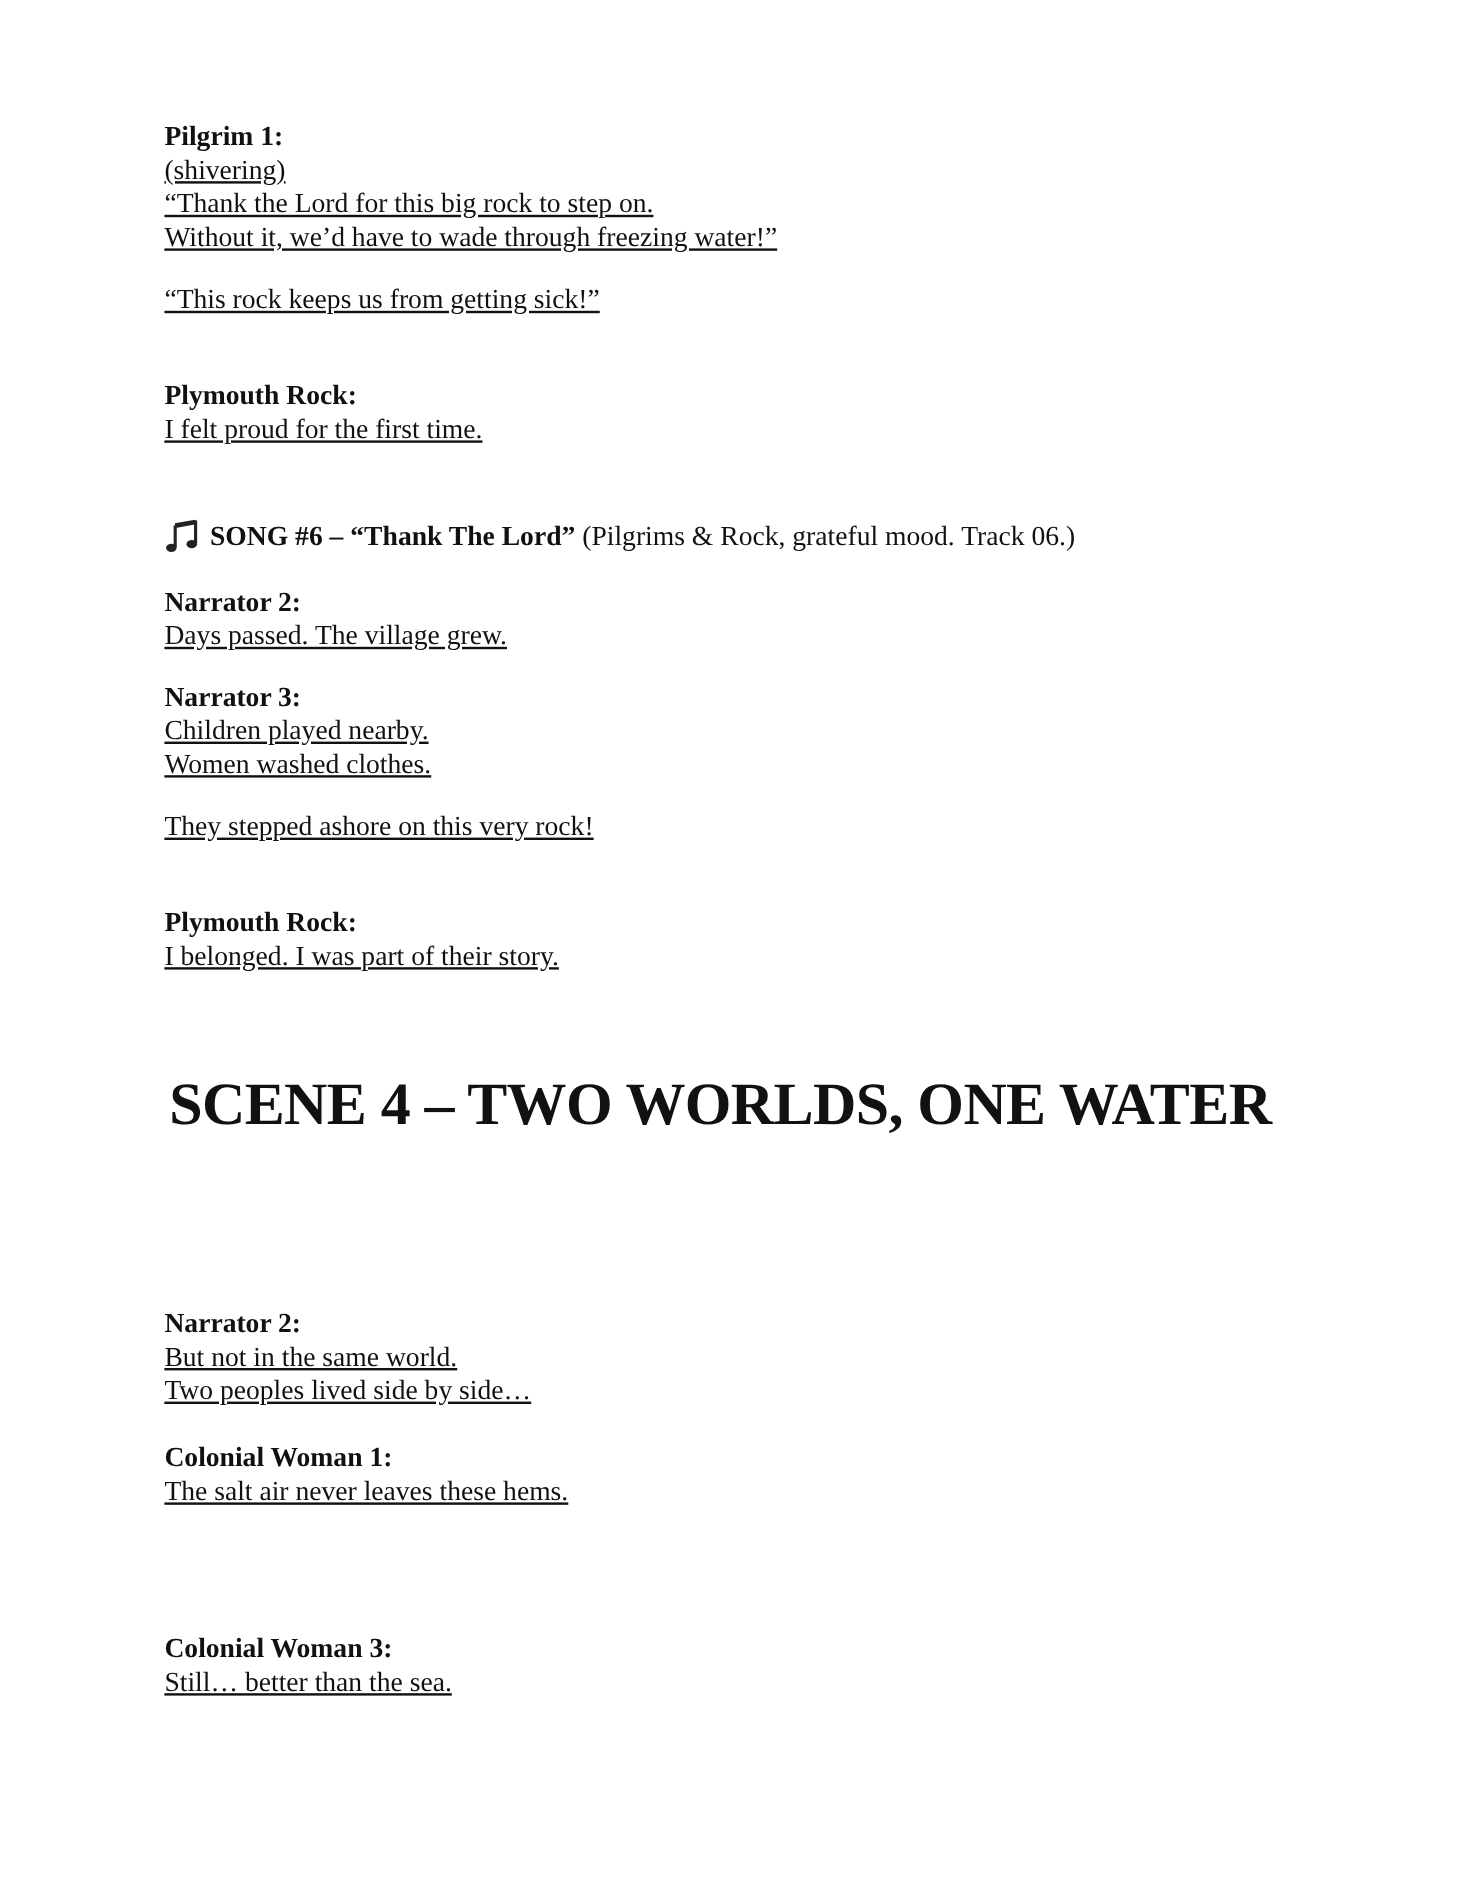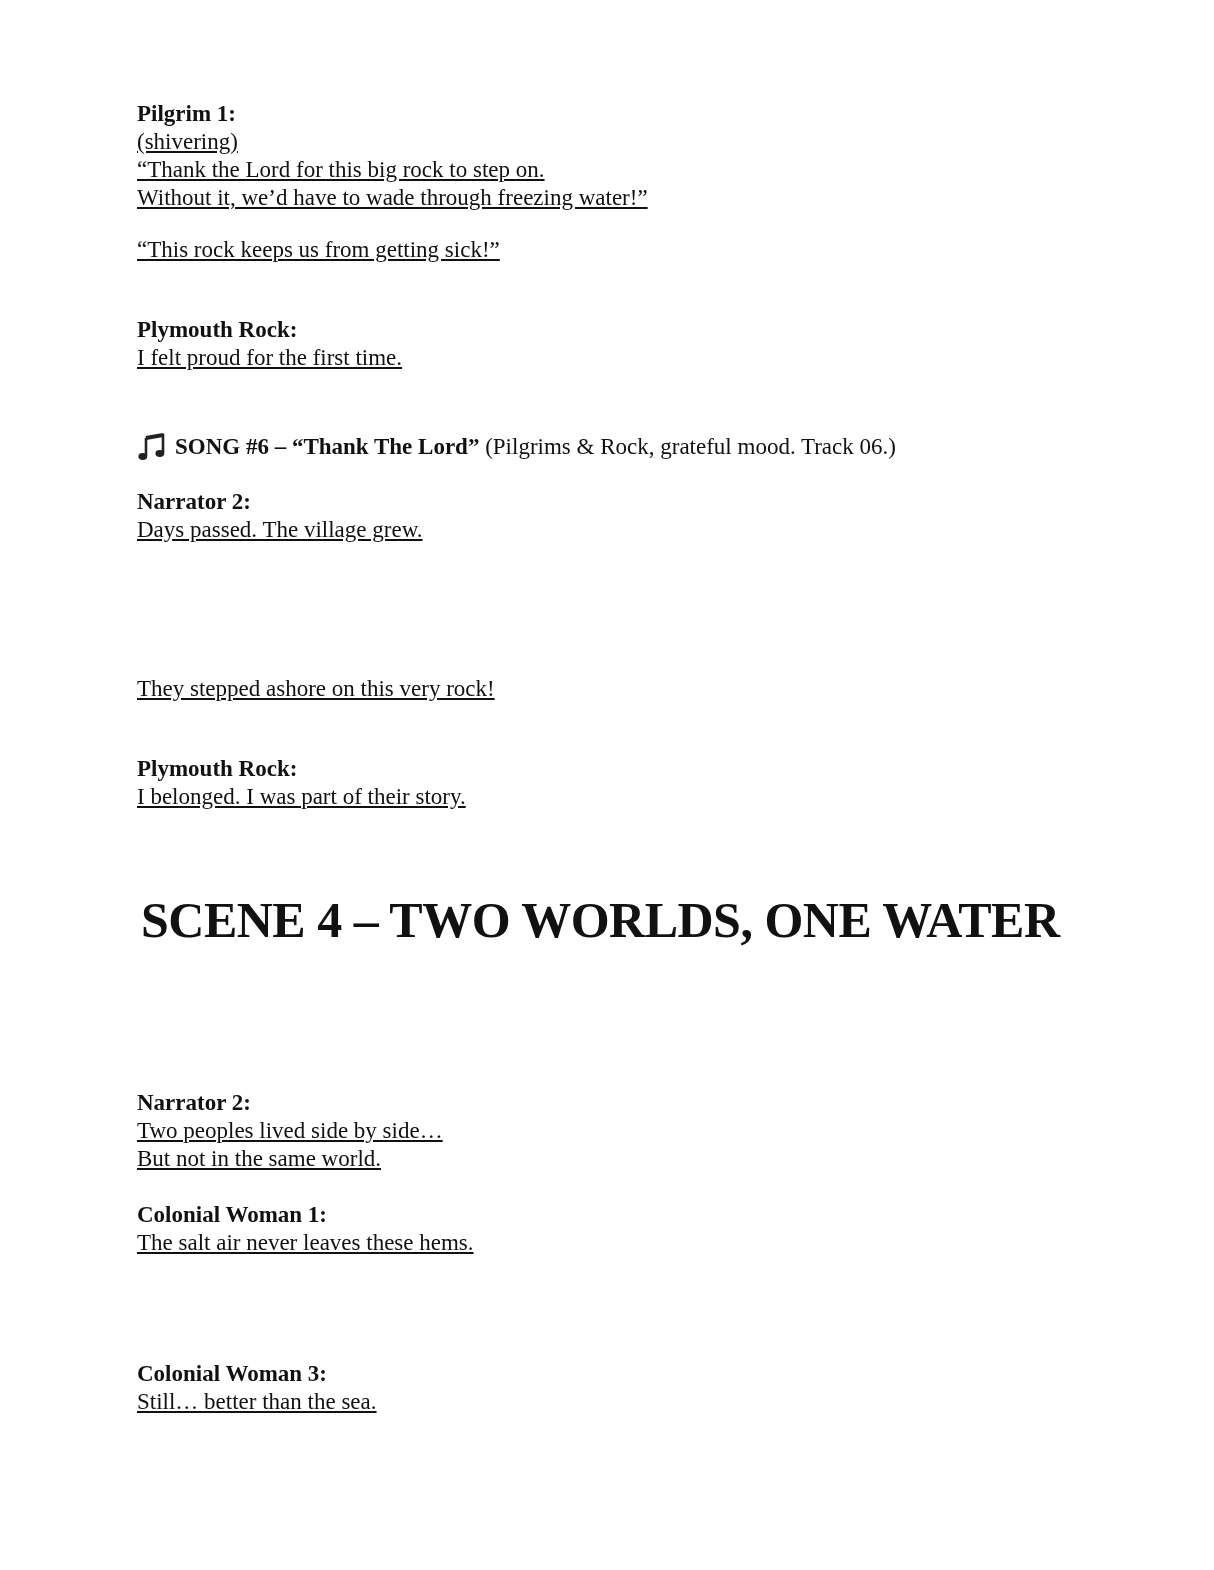--- a/index.html
+++ b/index.html
@@ -101,37 +101,42 @@
     </span>
     <span class="title">SONG #6 – “Thank The Lord”</span>
     <span class="desc" style="white-space:pre"> (Pilgrims &amp; Rock, grateful mood. Track 06.)</span>
   </div>
 
   <div class="block" style="top:488px">
     <span class="speaker">Narrator 2:</span>
     <span class="line">Days passed. The village grew.</span>
   </div>
 
+  <div class="block" style="top:567px">
+    <span class="speaker">Narrator 3:</span>
+    <span class="line">Children played nearby.</span>
+    <span class="line">Women washed clothes.</span>
+  </div>
 
   <div class="block" style="top:675px">
     <span class="line">They stepped ashore on this very rock!</span>
   </div>
 
   <div class="block" style="top:755px">
     <span class="speaker">Plymouth Rock:</span>
     <span class="line">I belonged. I was part of their story.</span>
   </div>
 
   <h1 class="scene-heading">SCENE 4 – TWO WORLDS, ONE WATER</h1>
 
 
   <div class="block" style="top:1089px">
     <span class="speaker">Narrator 2:</span>
+    <span class="line">But not in the same world.</span>
     <span class="line">Two peoples lived side by side…</span>
-    <span class="line">But not in the same world.</span>
   </div>
 
   <div class="block" style="top:1201px">
     <span class="speaker">Colonial Woman 1:</span>
     <span class="line">The salt air never leaves these hems.</span>
   </div>
 
 
   <div class="block" style="top:1360px">
     <span class="speaker">Colonial Woman 3:</span>

